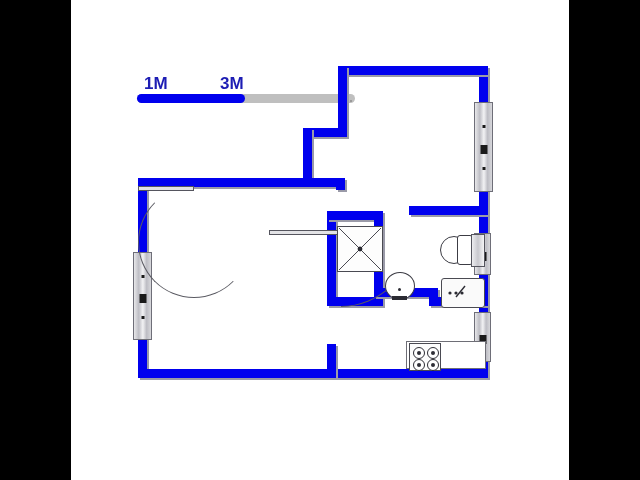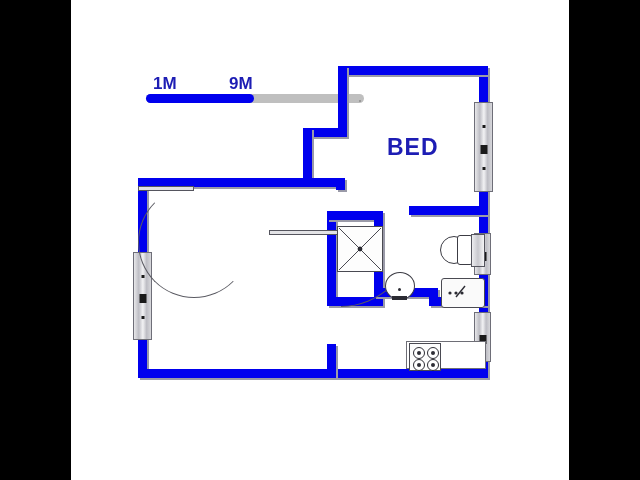--- a/index.html
+++ b/index.html
@@ -59,26 +59,26 @@
 </head>
 <body>
 
 <div id="stage">
 
   <div class="bar" id="bar-left"></div>
   <div class="bar" id="bar-right"></div>
 
   <div id="canvas">
 
-    <div id="scale" style="left:66px;top:76px;width:220px;height:34px;margin-left:9px;">
+    <div id="scale" style="left:66px;top:76px;width:220px;height:34px;">
       <div class="track" style="width:218px;"></div>
       <div class="fill" style="width:108px;"></div>
       <div class="tick" style="left:213px;"></div>
       <div class="lab" style="left:7px;">1M</div>
-      <div class="lab" style="left:83px;">9M</div>
+      <div class="lab" style="left:83px;">3M</div>
     </div>
 
     <div class="wall sh" style="left:67px;top:178px;width:9px;height:200px;"></div>
 
     <div class="wall sh" style="left:67px;top:369px;width:350px;height:9px;"></div>
 
     <div class="wall sh" style="left:408px;top:206px;width:9px;height:172px;"></div>
 
     <div class="wall sh" style="left:408px;top:66px;width:9px;height:146px;"></div>
 
@@ -182,16 +182,15 @@
           <i></i>
         </span>
       <span class="burner" style="left:3px;top:15px;width:10px;height:10px;">
           <i></i>
         </span>
       <span class="burner" style="left:17px;top:15px;width:10px;height:10px;">
           <i></i>
         </span>
     </div>
 
-    <div class="rmlabel" style="left:316px;top:134px;font-size:23px;">BED</div>
 
   </div>
 </div>
 
 </body></html>

